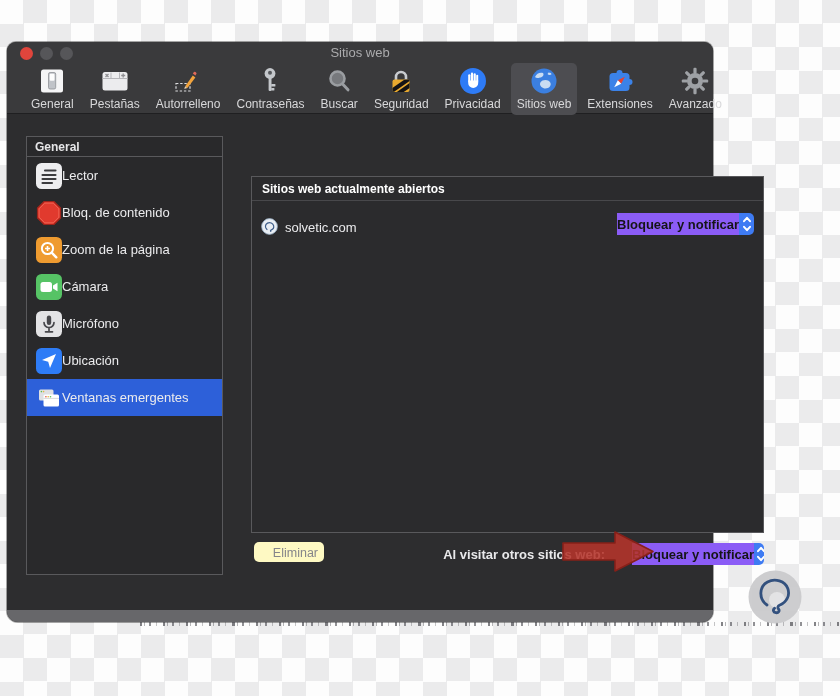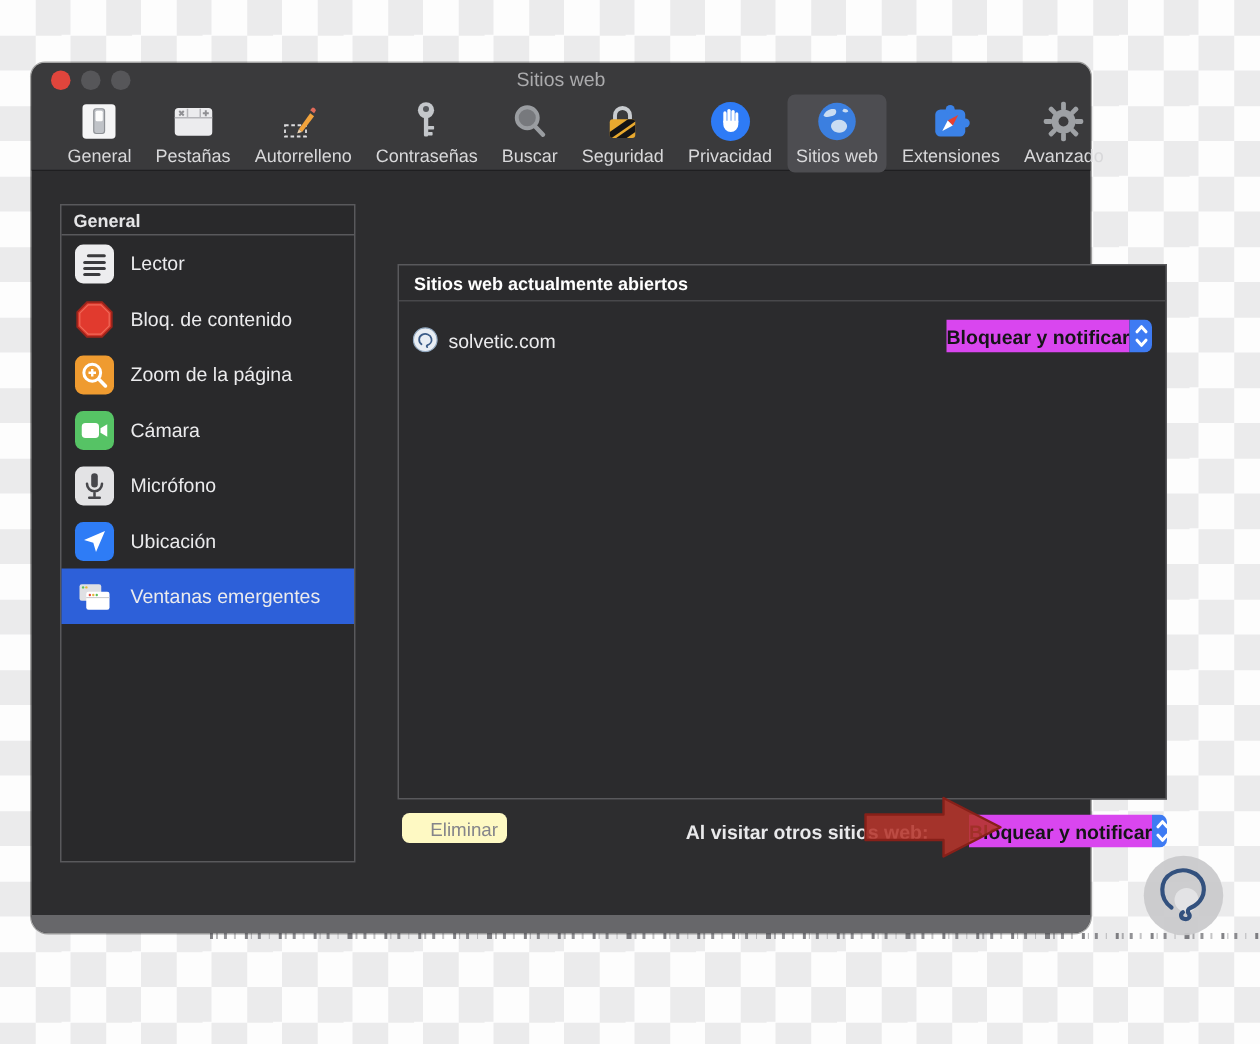--- a/index.html
+++ b/index.html
@@ -4,21 +4,21 @@
 <style>
   html,body{margin:0;padding:0;}
   body{
     width:840px;height:696px;overflow:hidden;position:relative;
     font-family:"Liberation Sans","DejaVu Sans",sans-serif;
     background-color:#fdfdfd;
     background-image:conic-gradient(#ebebec 90deg,#fdfdfd 90deg 180deg,#ebebec 180deg 270deg,#fdfdfd 270deg);
     background-size:47px 47px;
   }
   .window{
-    position:absolute;left:21px;top:42px;width:706px;height:580px;
+    position:absolute;left:7px;top:42px;width:706px;height:580px;
     background:#2d2d2f;border-radius:9px 9px 11px 11px;
     box-shadow:0 0 0 1px rgba(0,0,0,.35);
   }
   
   .chrome{background:#3a3a3c;border-radius:9px 9px 0 0;border-bottom:1px solid #1f1f21;}
   .titlebar{position:relative;height:20px;}
   .lights{position:absolute;left:13px;top:5px;display:flex;gap:7px;}
   .light{width:13px;height:13px;border-radius:50%;}
   .light.close{background:#e0453c;}
   .light.dim{background:#565659;}
@@ -27,35 +27,35 @@
   .toolbar{display:flex;align-items:flex-start;padding:1px 0 0 18px;gap:4px;height:50px;}
   .tb-item{display:flex;flex-direction:column;align-items:center;gap:0px;padding:3px 6px 4px;border-radius:5px;}
   .tb-item.selected{background:#4d4d51;}
   .tb-icon{width:30px;height:30px;}
   .tb-icon svg{width:30px;height:30px;display:block;overflow:visible;}
   .tb-label{font-size:12px;color:#d8d8da;white-space:nowrap;margin-top:1px;}
   
   .sidebar{position:absolute;left:19px;top:94px;width:197px;height:439px;
     background:#29292b;border:1px solid #59595c;box-sizing:border-box;}
   .sidebar-header{font-size:12px;font-weight:bold;color:#e5e5e7;padding:3px 8px 2px;border-bottom:1px solid #59595c;}
-  .side-item{display:flex;align-items:center;gap:11px;height:37px;padding-left:9px;}
+  .side-item{display:flex;align-items:center;height:37px;padding-left:9px;}
   .side-item.selected{background:#2d60d9;}
   .side-icon{width:26px;height:26px;flex:0 0 26px;}
   .side-icon svg{width:26px;height:26px;display:block;overflow:visible;}
   .side-label{font-size:13px;color:#ebebed;white-space:nowrap;}
   .instruction{position:absolute;left:246px;top:107px;font-size:13px;font-weight:600;color:#ededef;}
   .listbox{position:absolute;left:244px;top:134px;width:513px;height:357px;
     border:1px solid #59595c;background:#2b2b2d;box-sizing:border-box;}
   .listbox-header{font-size:12px;font-weight:bold;color:#ffffff;padding:5px 10px 4px;border-bottom:1px solid #48484b;}
   .site-row{display:flex;align-items:flex-end;height:34px;padding:0 9px;}
   .favicon{width:17px;height:17px;margin-right:7px;flex:0 0 17px;}
   .favicon svg{width:17px;height:17px;display:block;}
   .site-name{font-size:13px;color:#ebebed;flex:1;}
   .dropdown{display:flex;height:22px;border-radius:5px;overflow:hidden;width:157px;}
-  .dd-label{flex:1;background:#d946ef;color:#151517;font-size:13px;font-weight:600;
+  .dd-label{flex:1;background:#8b5cf6;color:#151517;font-size:13px;font-weight:600;
     display:flex;align-items:center;justify-content:center;white-space:nowrap;margin-left:20px;}
   .dd-stepper{width:21px;background:#3e7bf3;display:flex;align-items:center;justify-content:center;}
   .eliminar{position:absolute;left:247px;top:500px;width:70px;height:20px;background:#fef9c3;
     border:none;border-radius:5px;color:#85858a;font-size:12.5px;line-height:20px;text-align:right;
     font-family:inherit;}
   .other-label{position:absolute;left:340px;top:502px;width:258px;text-align:right;
     font-size:13px;font-weight:600;color:#e9e9eb;line-height:22px;white-space:nowrap;}
   .footer-dd{position:absolute;left:605px;top:501px;width:152px;}
   .red-arrow{position:absolute;left:555px;top:487px;width:94px;height:45px;z-index:5;}
   .red-arrow svg{width:94px;height:45px;display:block;}

